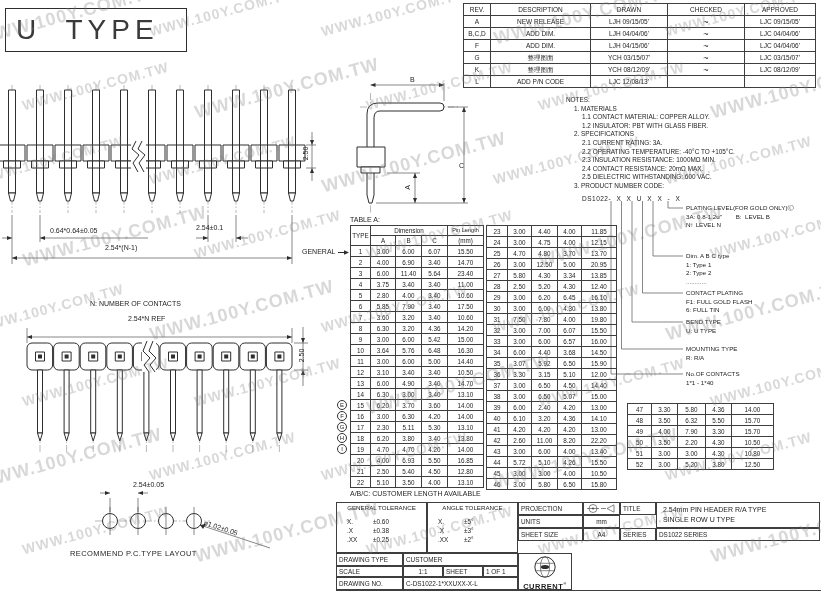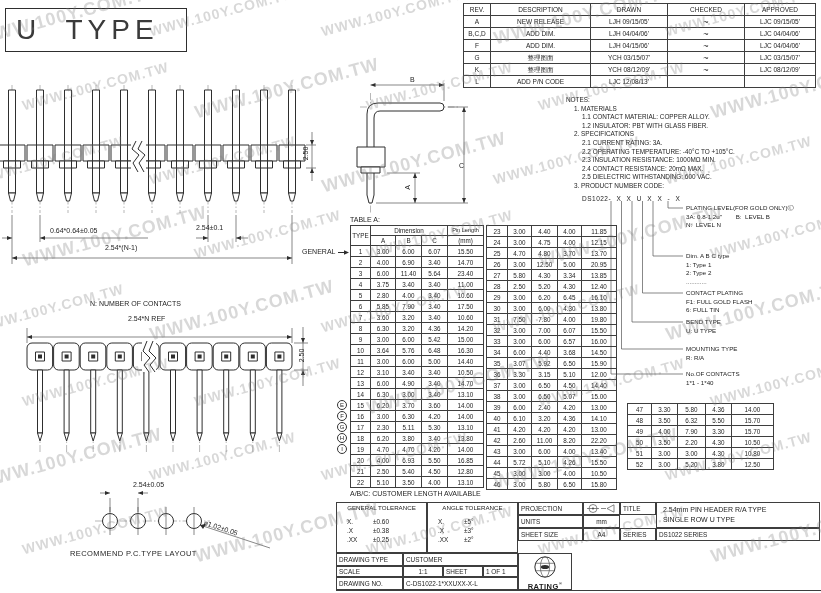--- a/index.html
+++ b/index.html
@@ -931,18 +931,18 @@
 
 <div class="tb" style="left:518px;top:553px;width:54px;height:37px;display:block;padding:0;text-align:center;">
   <svg style="position:static;margin-top:1px;" width="26" height="24" viewBox="0 0 26 26">
     <circle class="ln" cx="13" cy="13" r="11"></circle>
     <ellipse class="thin" cx="13" cy="13" rx="5" ry="11"></ellipse>
     <line class="thin" x1="3" y1="9" x2="23" y2="9"></line>
     <line class="thin" x1="3" y1="17" x2="23" y2="17"></line>
     <ellipse class="ar" cx="13" cy="13" rx="4.5" ry="2.2"></ellipse>
   </svg>
   <div style="font-size:7.5px;font-weight:bold;letter-spacing:.5px;line-height:8px;">
-    <span>RATING</span><sup style="font-size:4px;">®</sup>
+    <span>CURRENT</span><sup style="font-size:4px;">®</sup>
   </div>
 </div>
 <div class="abs" style="left:336px;top:590px;width:485px;height:0;border-top:1px solid #3e3e3e;"></div>
 
 </div>
 
 </body></html>

